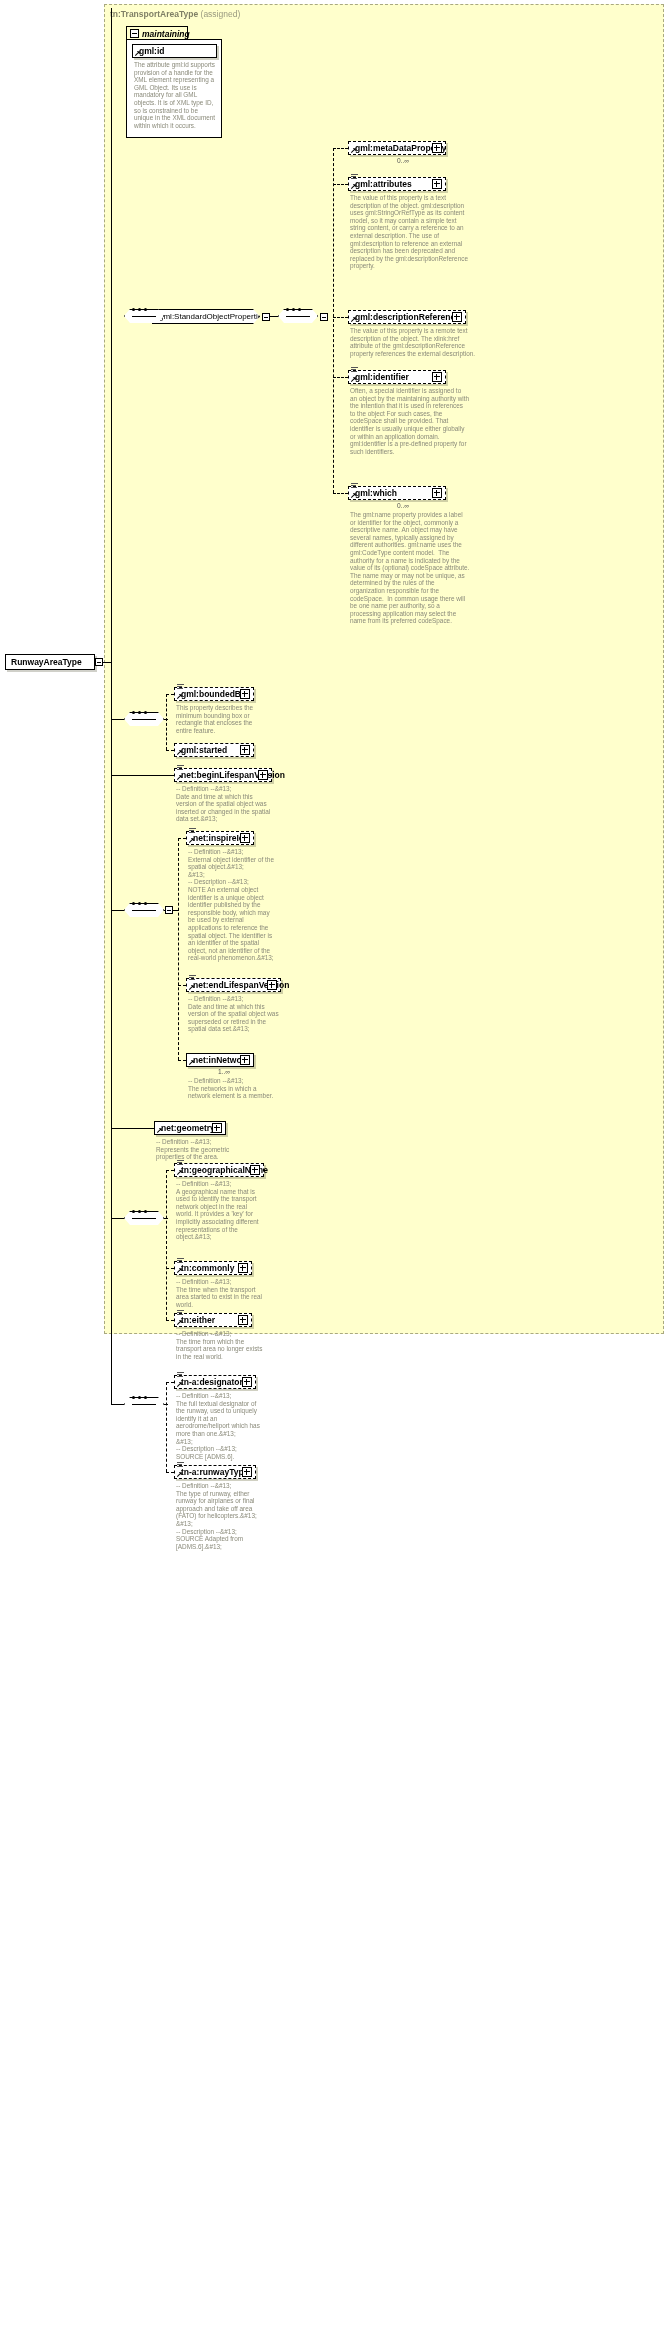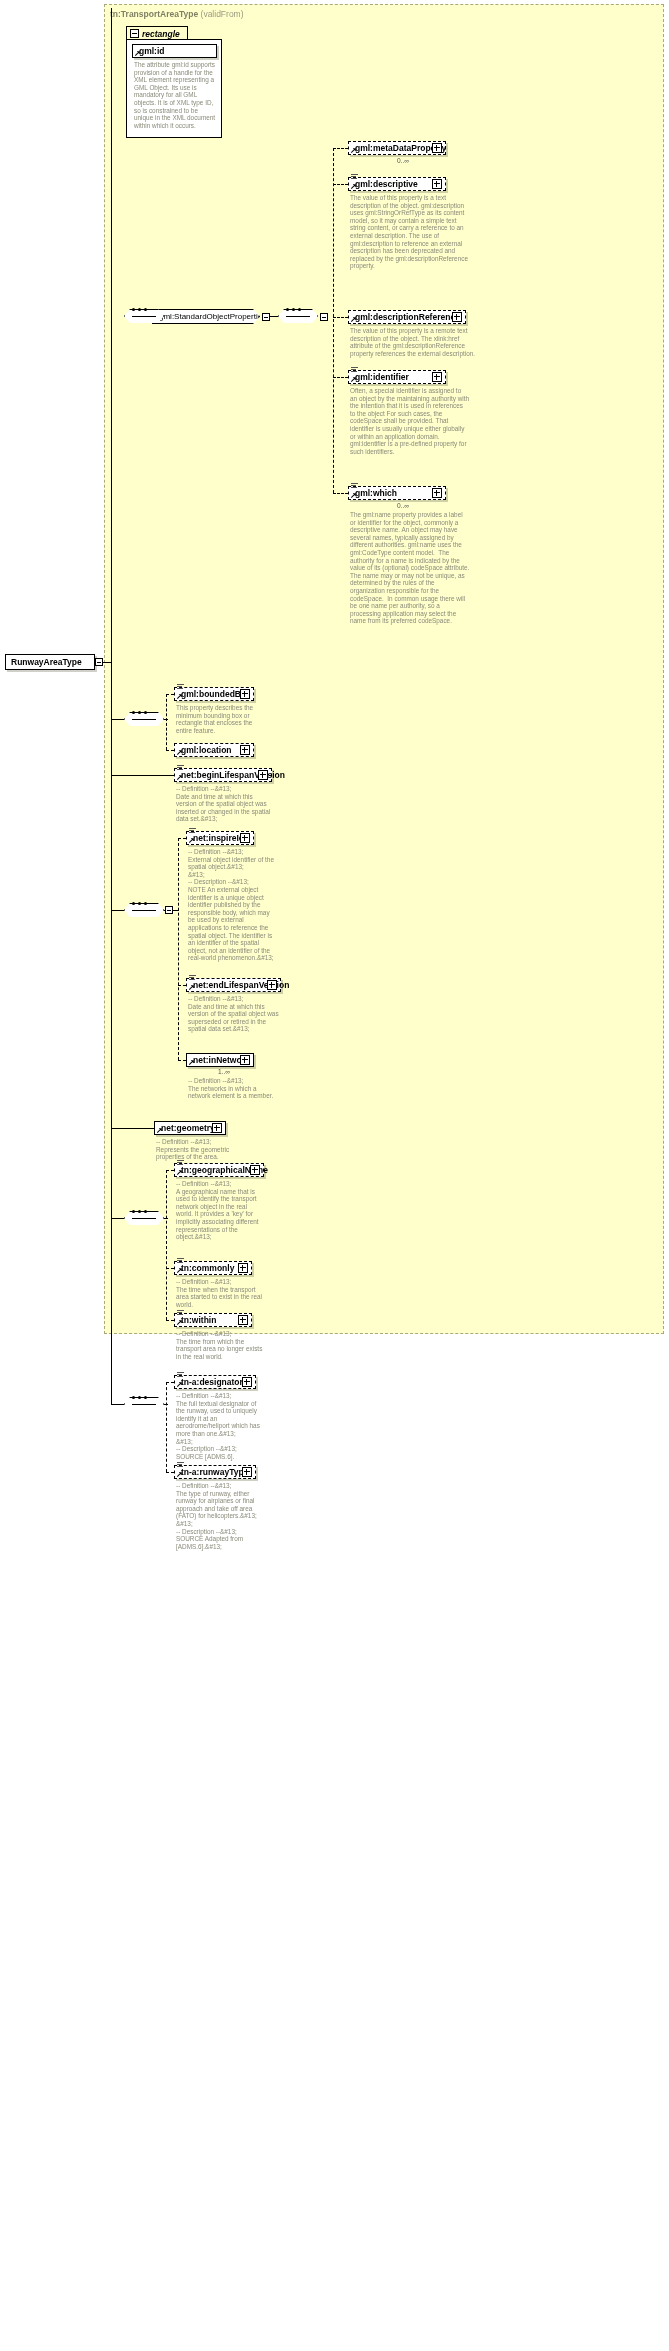--- a/index.html
+++ b/index.html
@@ -202,34 +202,34 @@
   .dln.v{width:0;border-left:1px dashed #000;}
 </style>
 </head>
 <body>
 
 <div id="page">
 
   <div class="ext-box" style="left:104px;top:4px;width:560px;height:1330px;"></div>
   <div class="ext-title" style="left:110px;top:9px;">
     <span class="b">tn:TransportAreaType</span>
-    <span class="plain">(validFrom)</span>
+    <span class="plain">(assigned)</span>
   </div>
 
   <div class="root-box" style="left:5px;top:654px;width:90px;height:16px;">
     <span>RunwayAreaType</span>
   </div>
   <div class="collapse-sq" style="left:95px;top:658px;"></div>
   <div class="ln h" style="left:103px;top:662px;width:8px;"></div>
 
   <div class="ln v" style="left:111px;top:316px;height:1088px;"></div>
 
   <div class="attrs-tab" style="left:126px;top:26px;width:62px;height:14px;">
     <span class="minus-box"></span>
-    <span>rectangle</span>
+    <span>maintaining</span>
   </div>
   <div class="attrs-panel" style="left:126px;top:39px;width:96px;height:99px;"></div>
 
   <div class="node" style="left:132px;top:44px;width:85px;height:14px;">
     <span class="arrow-mark">↗</span>
     <span class="label">gml:id</span>
   </div>
   <div class="anno" style="left:134px;top:61px;width:82px;">The attribute gml:id supports provision of a handle for the XML element representing a GML Object. Its use is mandatory for all GML objects. It is of XML type ID, so is constrained to be unique in the XML document within which it occurs.</div>
 
   <div class="ln v" style="left:111px;top:8px;height:310px;"></div>
@@ -269,21 +269,21 @@
   <div class="card" style="left:397px;top:157px;">0..∞</div>
 
   <div class="dln h" style="left:333px;top:184px;width:15px;"></div>
   <div class="node optional" style="left:348px;top:177px;width:98px;height:14px;">
     <span class="seq-mark">
         <span></span>
         <span></span>
         <span></span>
       </span>
     <span class="arrow-mark">↗</span>
-    <span class="label">gml:descriptive</span>
+    <span class="label">gml:attributes</span>
     <span class="expand"></span>
   </div>
   <div class="anno" style="left:350px;top:194px;width:120px;">The value of this property is a text description of the object. gml:description uses gml:StringOrRefType as its content model, so it may contain a simple text string content, or carry a reference to an external description. The use of gml:description to reference an external description has been deprecated and replaced by the gml:descriptionReference property.</div>
 
   <div class="dln h" style="left:333px;top:317px;width:15px;"></div>
   <div class="node optional" style="left:348px;top:310px;width:118px;height:14px;">
     <span class="arrow-mark">↗</span>
     <span class="label">gml:descriptionReference</span>
     <span class="expand"></span>
   </div>
@@ -336,21 +336,21 @@
       </span>
     <span class="arrow-mark">↗</span>
     <span class="label">gml:boundedBy</span>
     <span class="expand"></span>
   </div>
   <div class="anno" style="left:176px;top:704px;width:86px;">This property describes the minimum bounding box or rectangle that encloses the entire feature.</div>
 
   <div class="dln h" style="left:166px;top:750px;width:8px;"></div>
   <div class="node optional" style="left:174px;top:743px;width:80px;height:14px;">
     <span class="arrow-mark">↗</span>
-    <span class="label">gml:location</span>
+    <span class="label">gml:started</span>
     <span class="expand"></span>
   </div>
 
   <div class="ln h" style="left:111px;top:775px;width:63px;"></div>
   <div class="node optional" style="left:174px;top:768px;width:98px;height:14px;">
     <span class="seq-mark">
         <span></span>
         <span></span>
         <span></span>
       </span>
@@ -464,21 +464,21 @@
 The time when the transport area started to exist in the real world.</div>
 
   <div class="dln h" style="left:166px;top:1320px;width:8px;"></div>
   <div class="node optional" style="left:174px;top:1313px;width:78px;height:14px;">
     <span class="seq-mark">
         <span></span>
         <span></span>
         <span></span>
       </span>
     <span class="arrow-mark">↗</span>
-    <span class="label">tn:within</span>
+    <span class="label">tn:either</span>
     <span class="expand"></span>
   </div>
   <div class="anno" style="left:176px;top:1330px;width:88px;">-- Definition --&amp;#13;
 The time from which the transport area no longer exists in the real world.</div>
 
   <div class="ln v" style="left:111px;top:662px;height:742px;"></div>
   <div class="ln h" style="left:111px;top:1404px;width:13px;"></div>
   <div class="seqsym" style="left:124px;top:1397px;">
     <div class="oct"></div>
       <div class="dots"></div>

